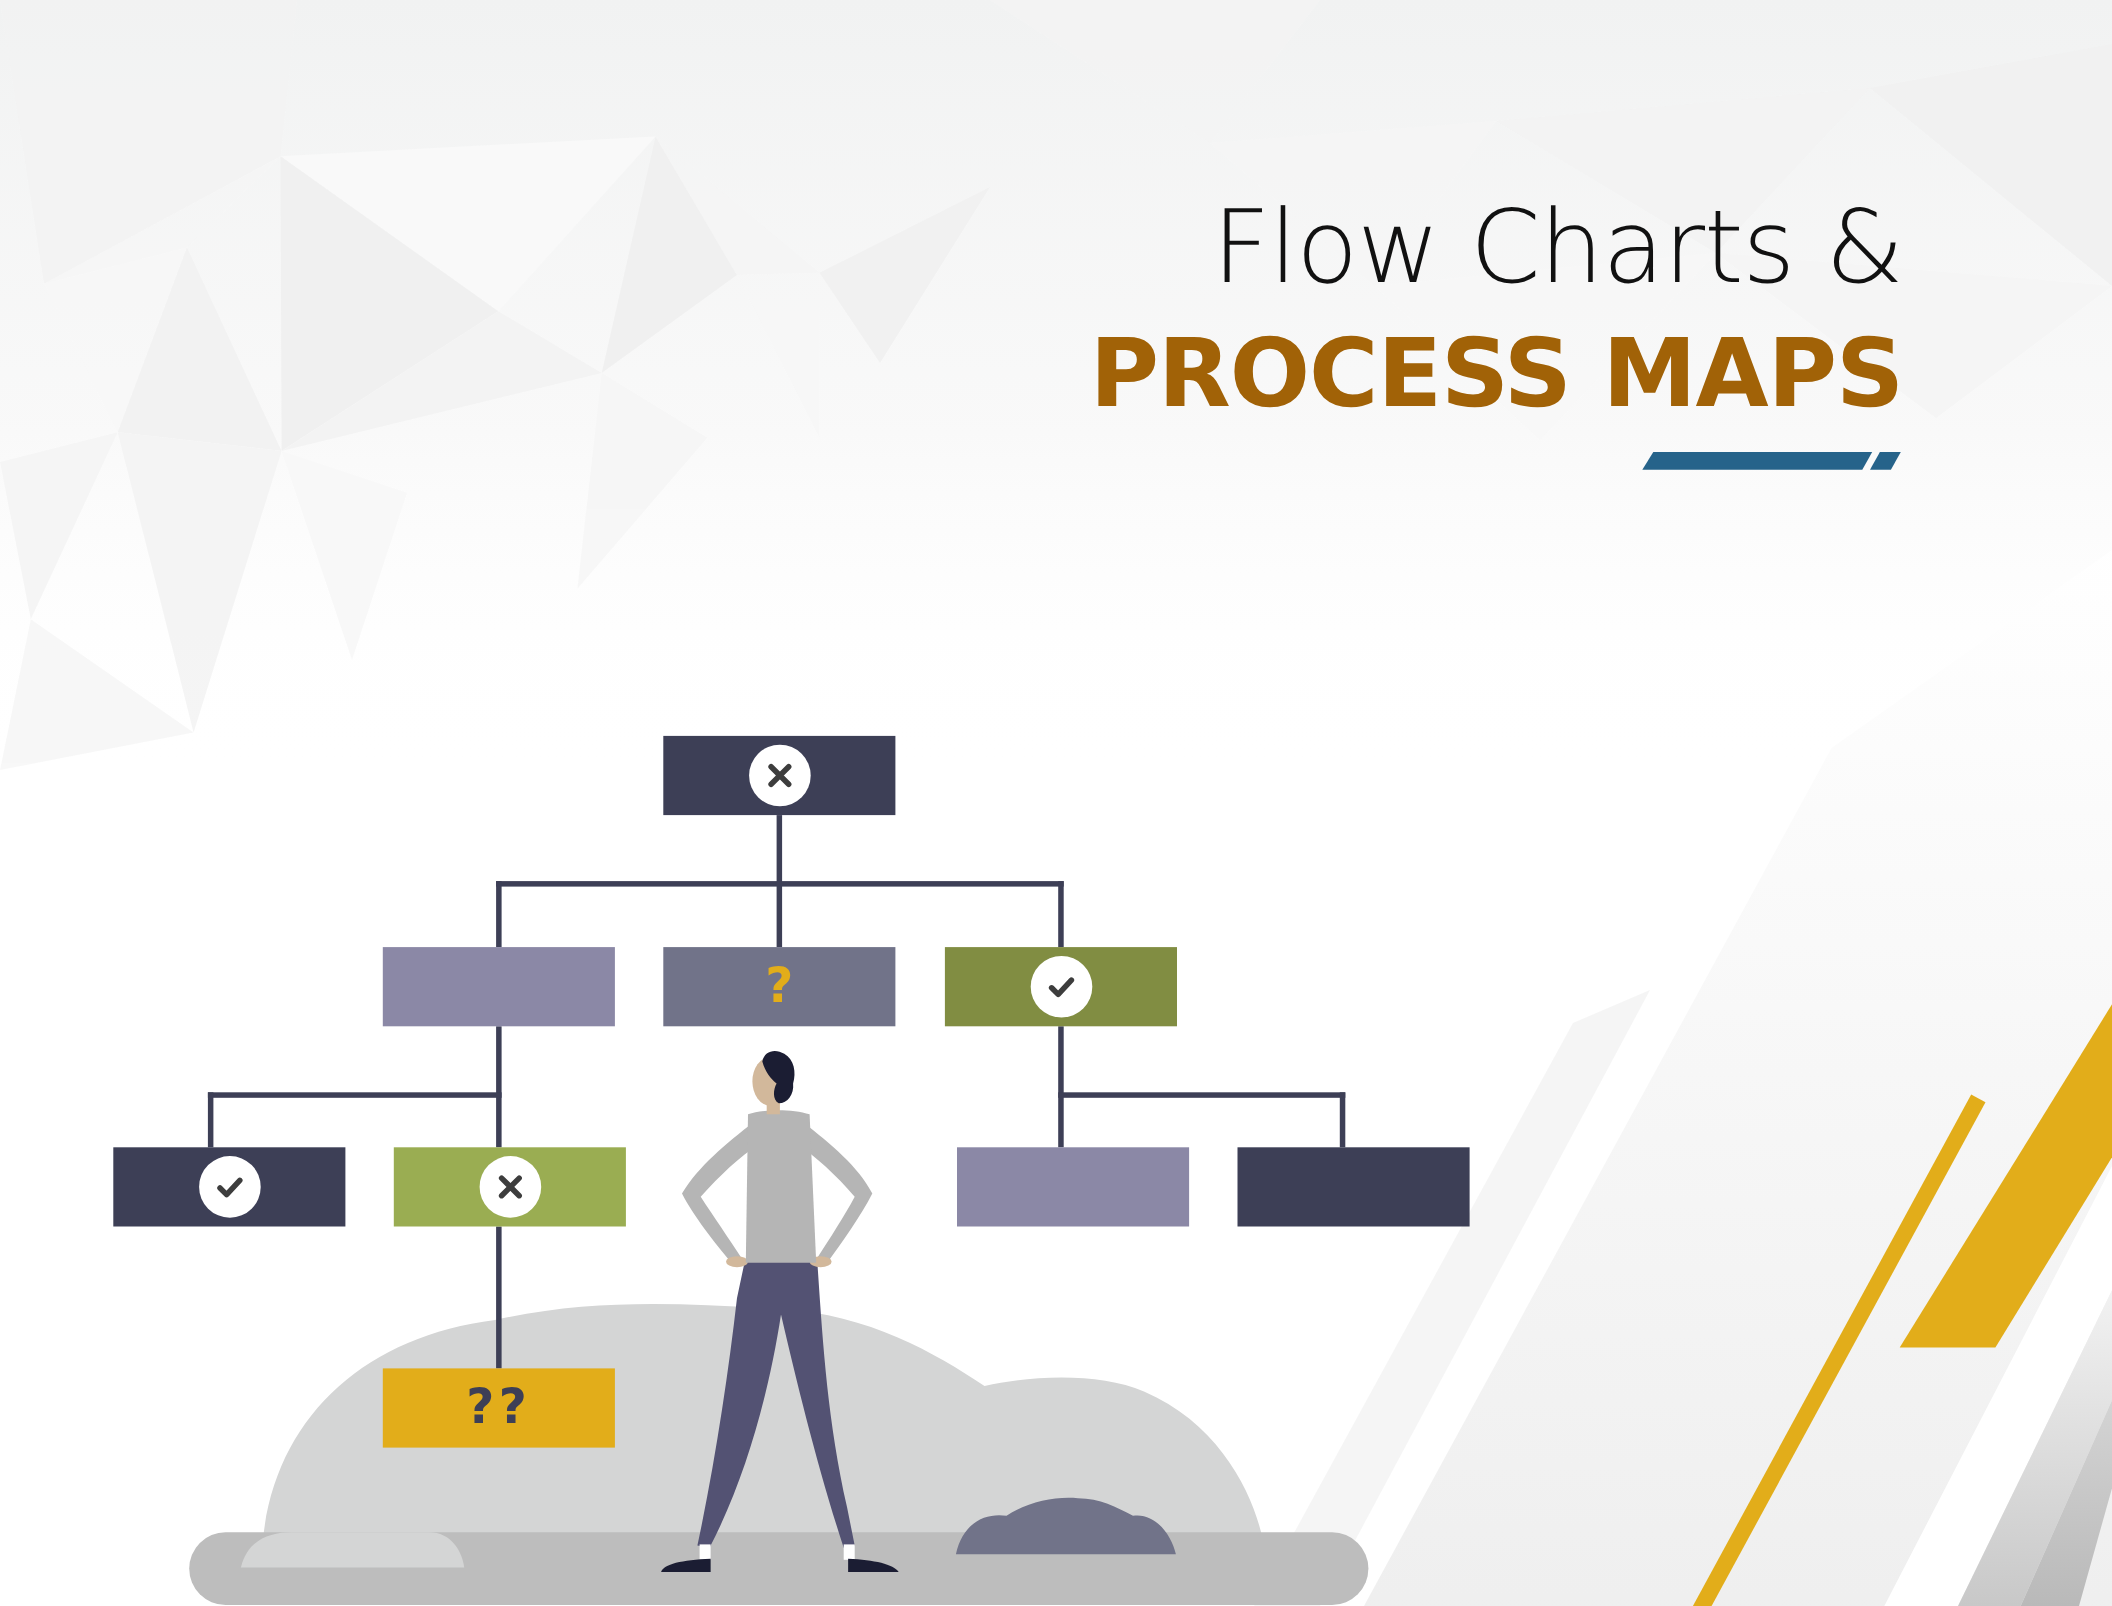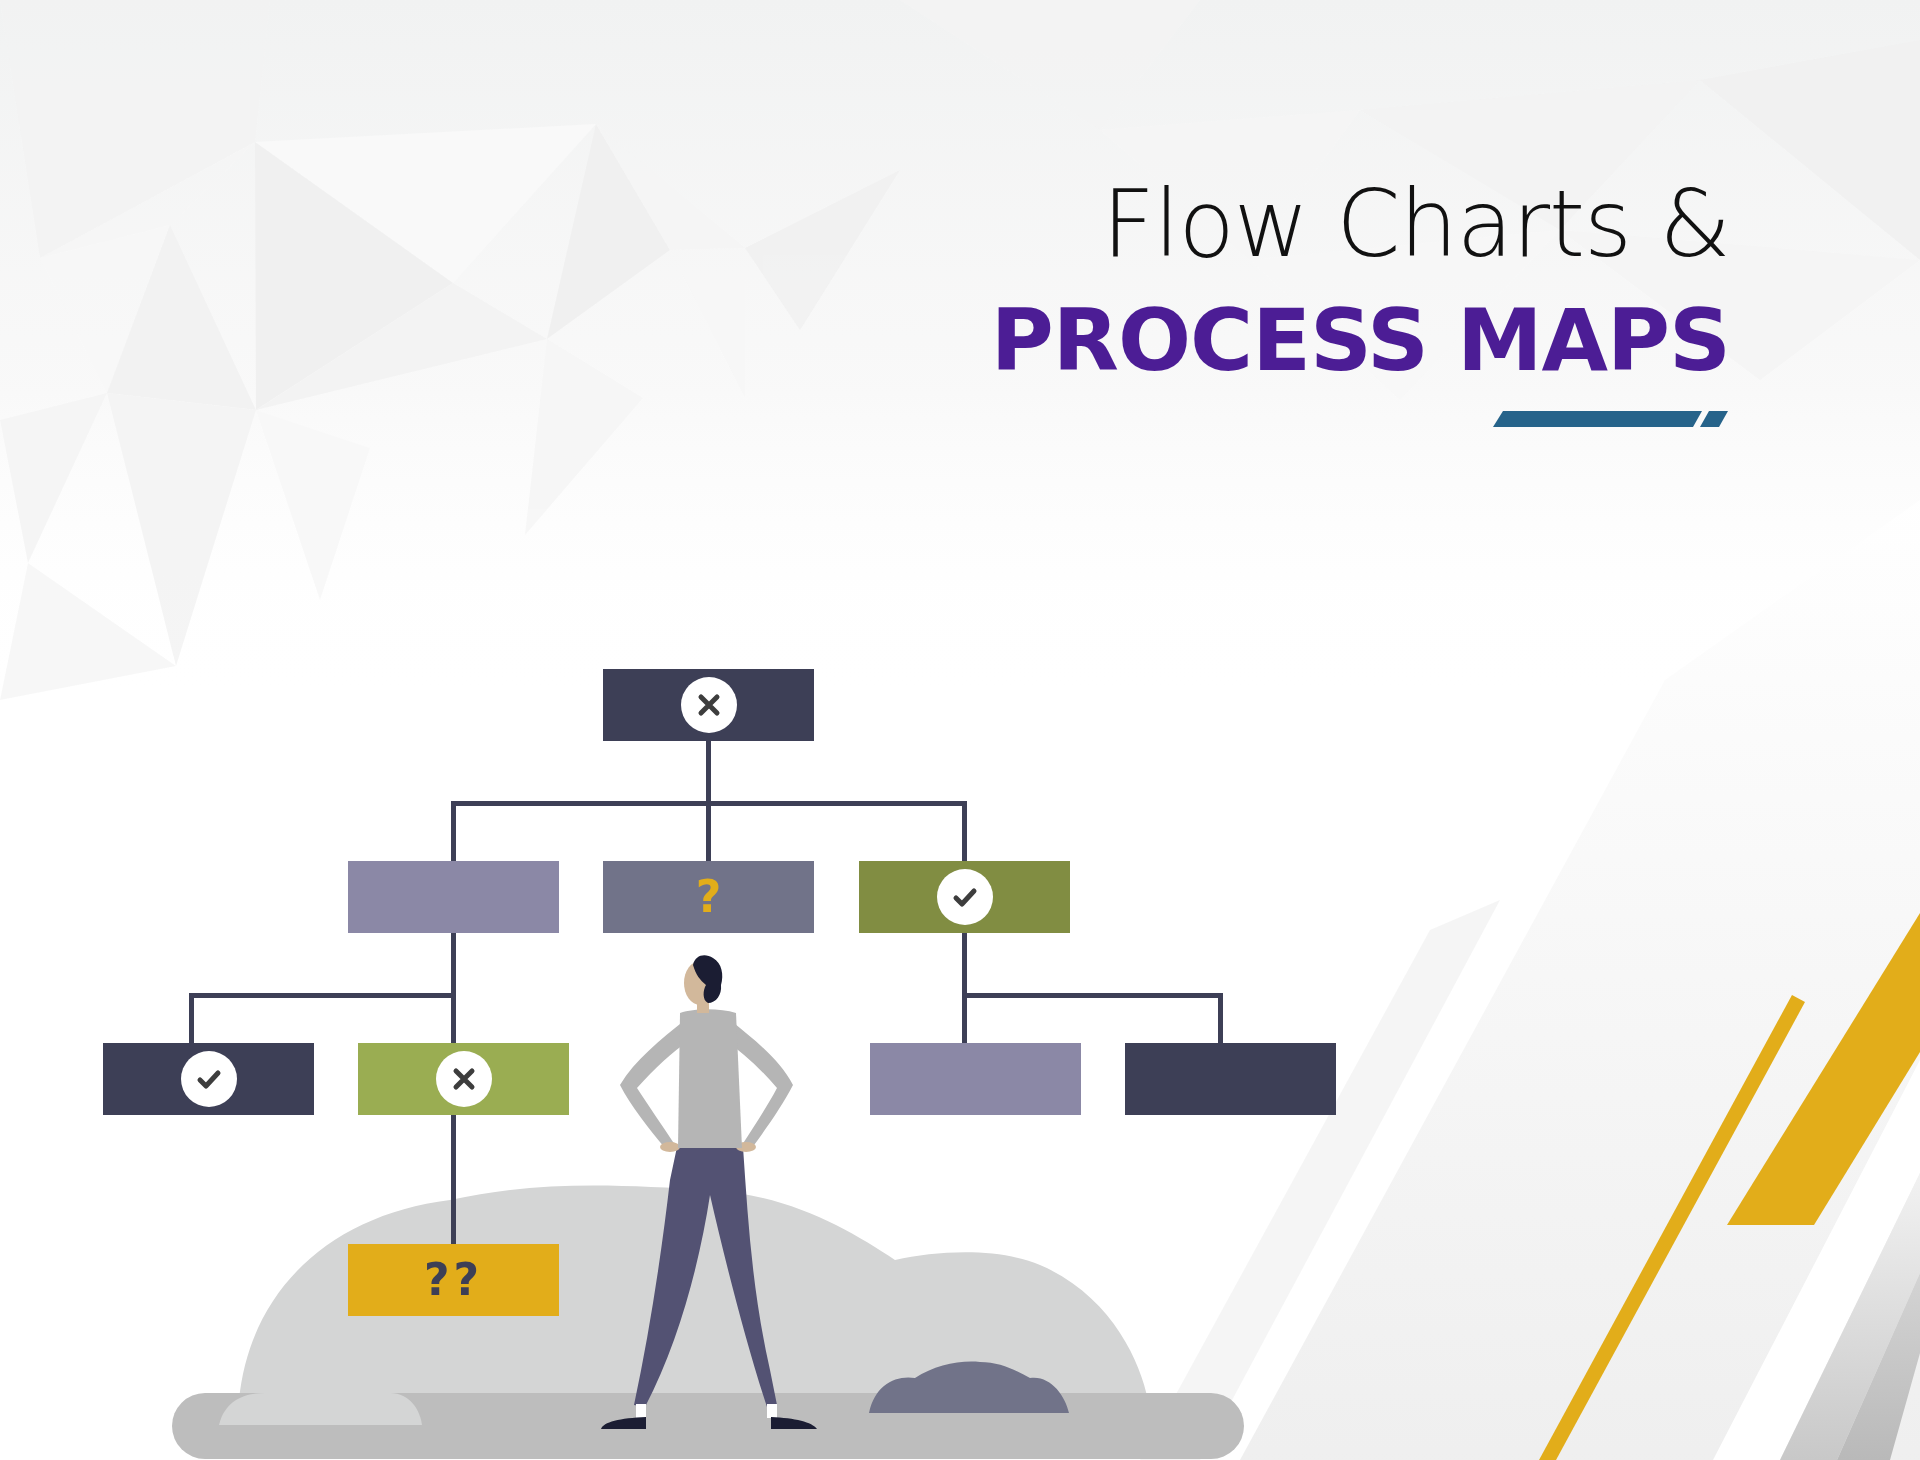--- a/index.html
+++ b/index.html
@@ -1,21 +1,21 @@
 <!DOCTYPE html>
 <html><head>
 <meta charset="utf-8">
 <style>
   html, body { margin: 0; padding: 0; }
   body { width: 1920px; height: 1460px; overflow: hidden; background: #ffffff; position: relative; font-family: "Liberation Sans", sans-serif; }
   .stage { position: absolute; left: 0; top: 0; width: 1920px; height: 1151px; }
   .bg-svg { position: absolute; left: 0; top: 0; }
   .title-block { position: absolute; right: 190px; top: 170px; text-align: right; }
   .title-line1 { font-family: "DejaVu Sans", sans-serif; font-weight: 300; font-size: 92px; color: #111111; letter-spacing: -1px; line-height: 110px; white-space: nowrap; }
-  .title-line2 { font-family: "DejaVu Sans", sans-serif; font-weight: 700; font-size: 86px; color: #4c1d95; letter-spacing: -1px; line-height: 100px; white-space: nowrap; margin-top: 10px; }
+  .title-line2 { font-family: "DejaVu Sans", sans-serif; font-weight: 700; font-size: 86px; color: #a16207; letter-spacing: -1px; line-height: 100px; white-space: nowrap; margin-top: 10px; }
   .underline-svg { position: absolute; left: 1490px; top: 409px; }
   .node { position: absolute; width: 211px; height: 72px; display: flex; align-items: center; justify-content: center; }
   .badge { width: 56px; height: 56px; border-radius: 50%; background: #ffffff; display: flex; align-items: center; justify-content: center; }
   .qmark { font-family: "DejaVu Sans", sans-serif; font-weight: 700; font-size: 44px; line-height: 1; }
   .connector { position: absolute; background: #3D3F56; }
   .figure-svg { position: absolute; left: 0; top: 0; }
 </style>
 </head>
 <body>
 

